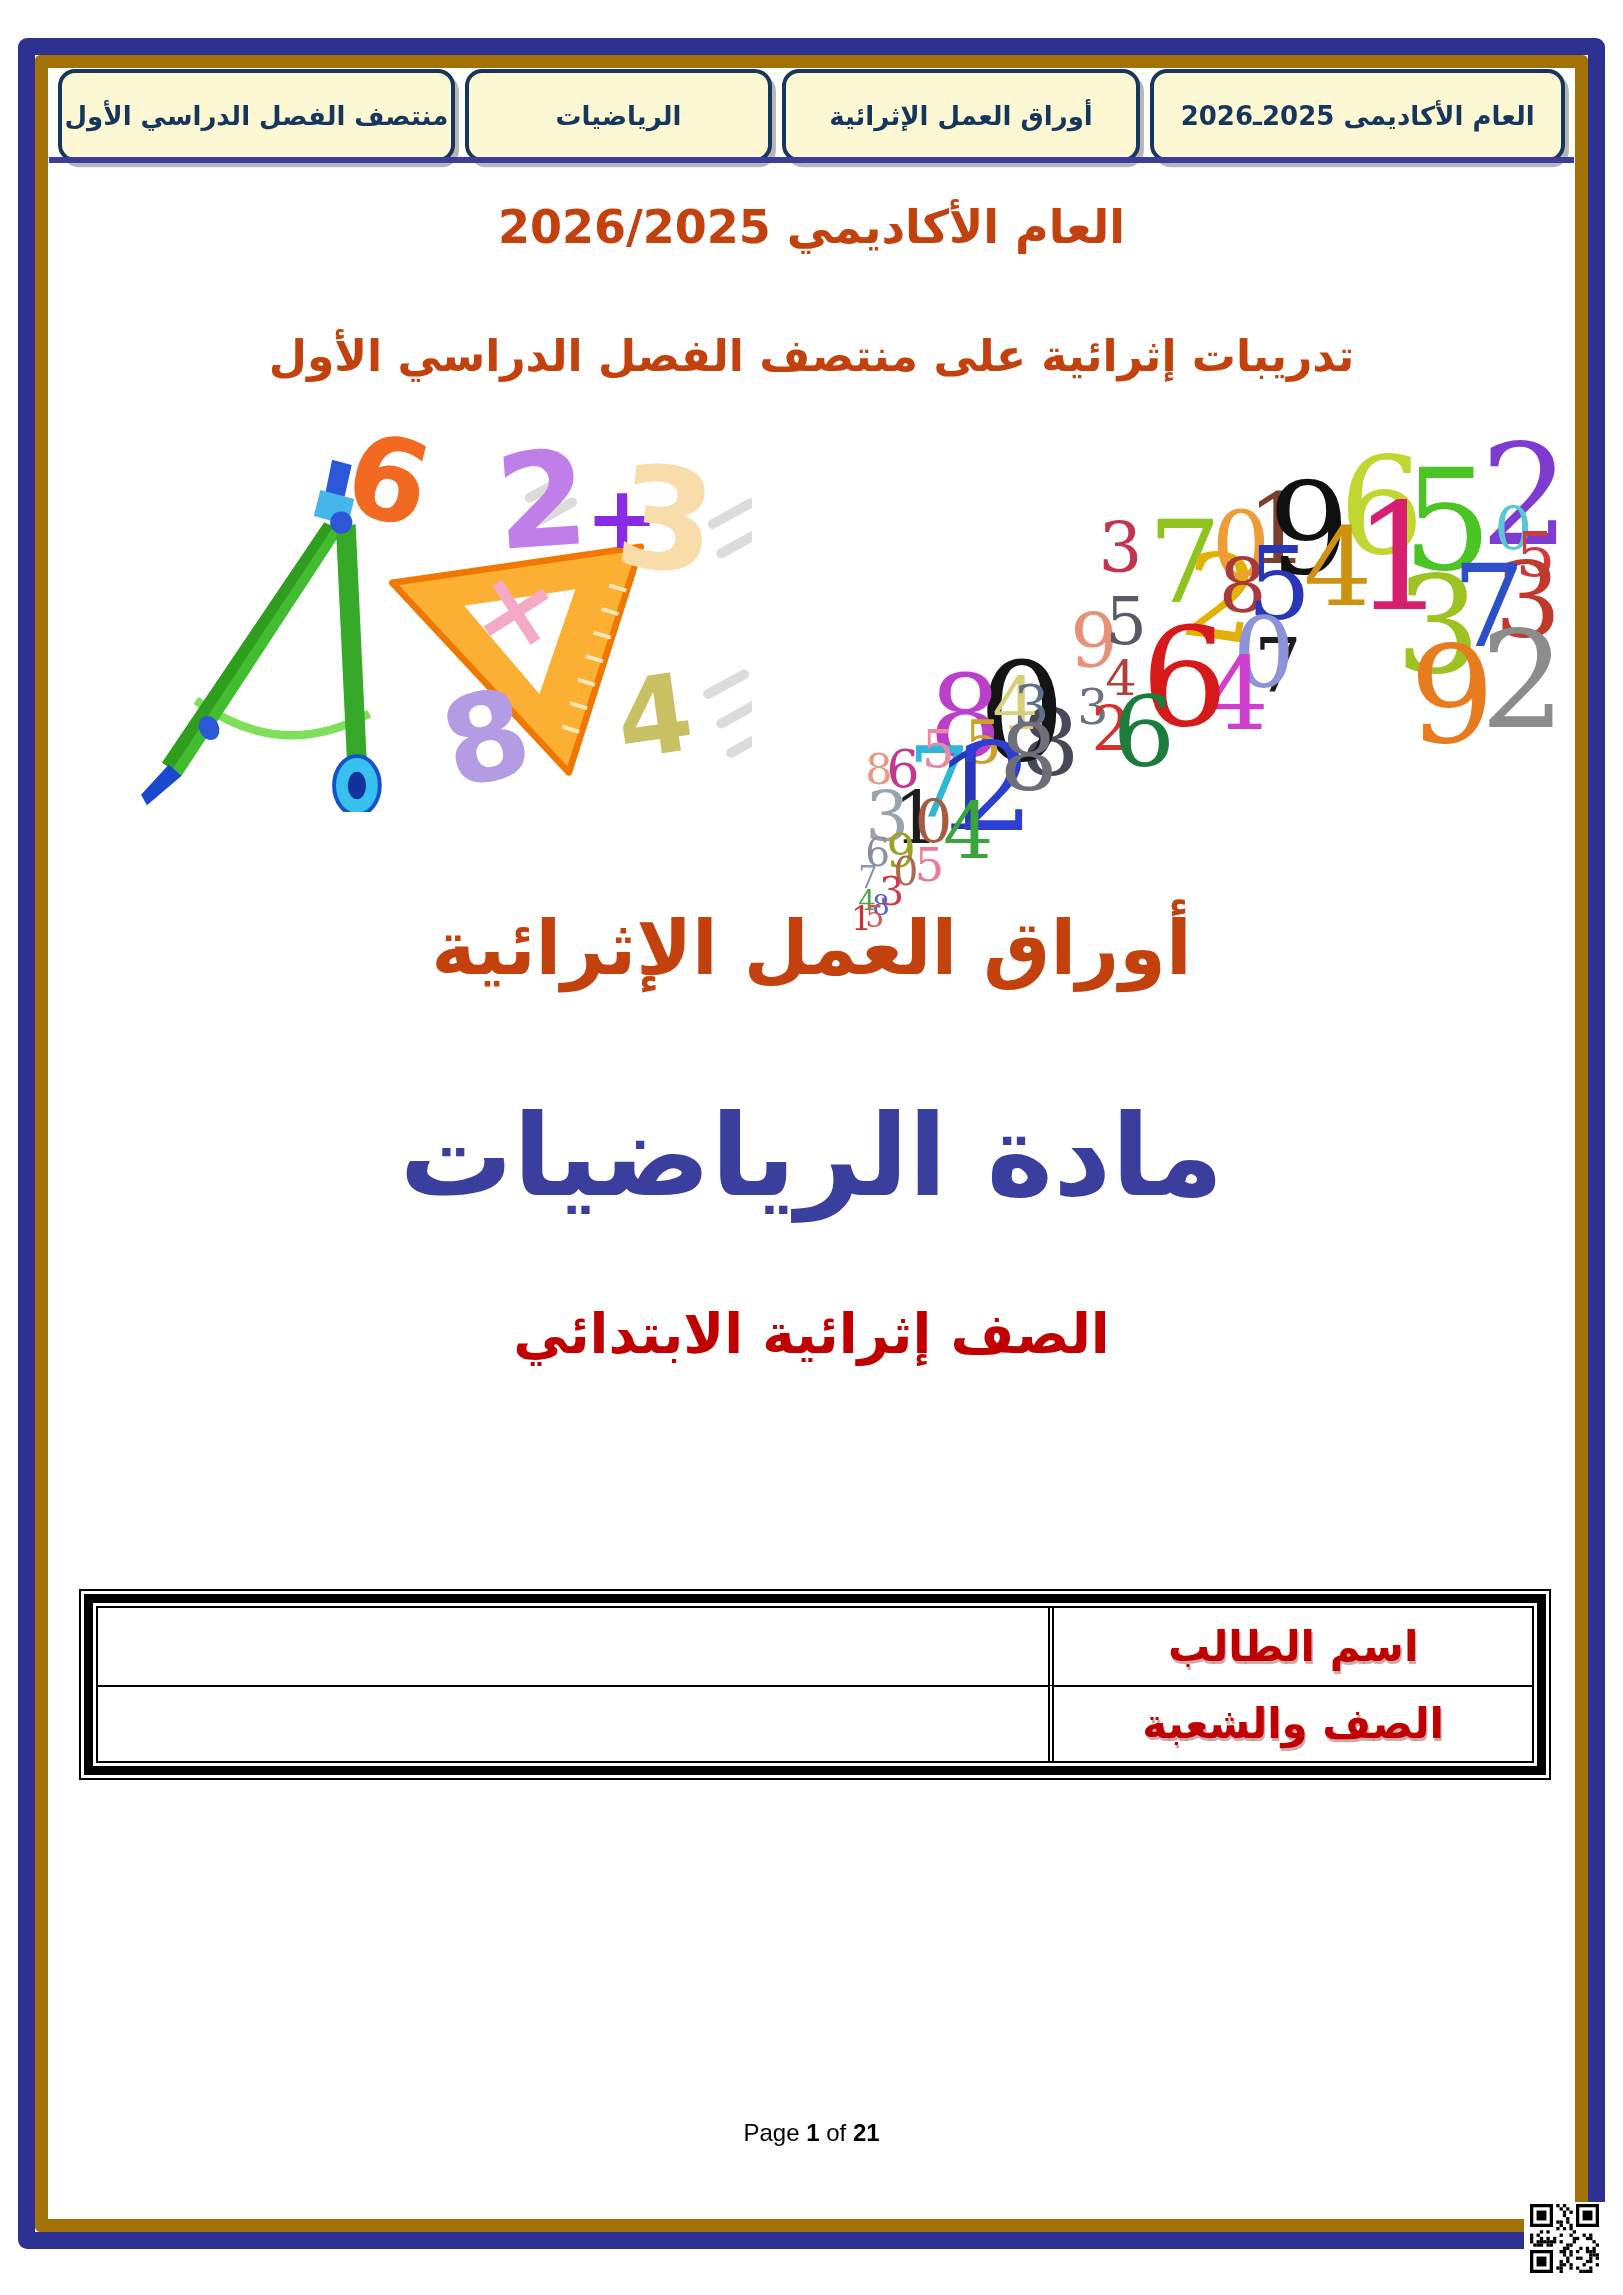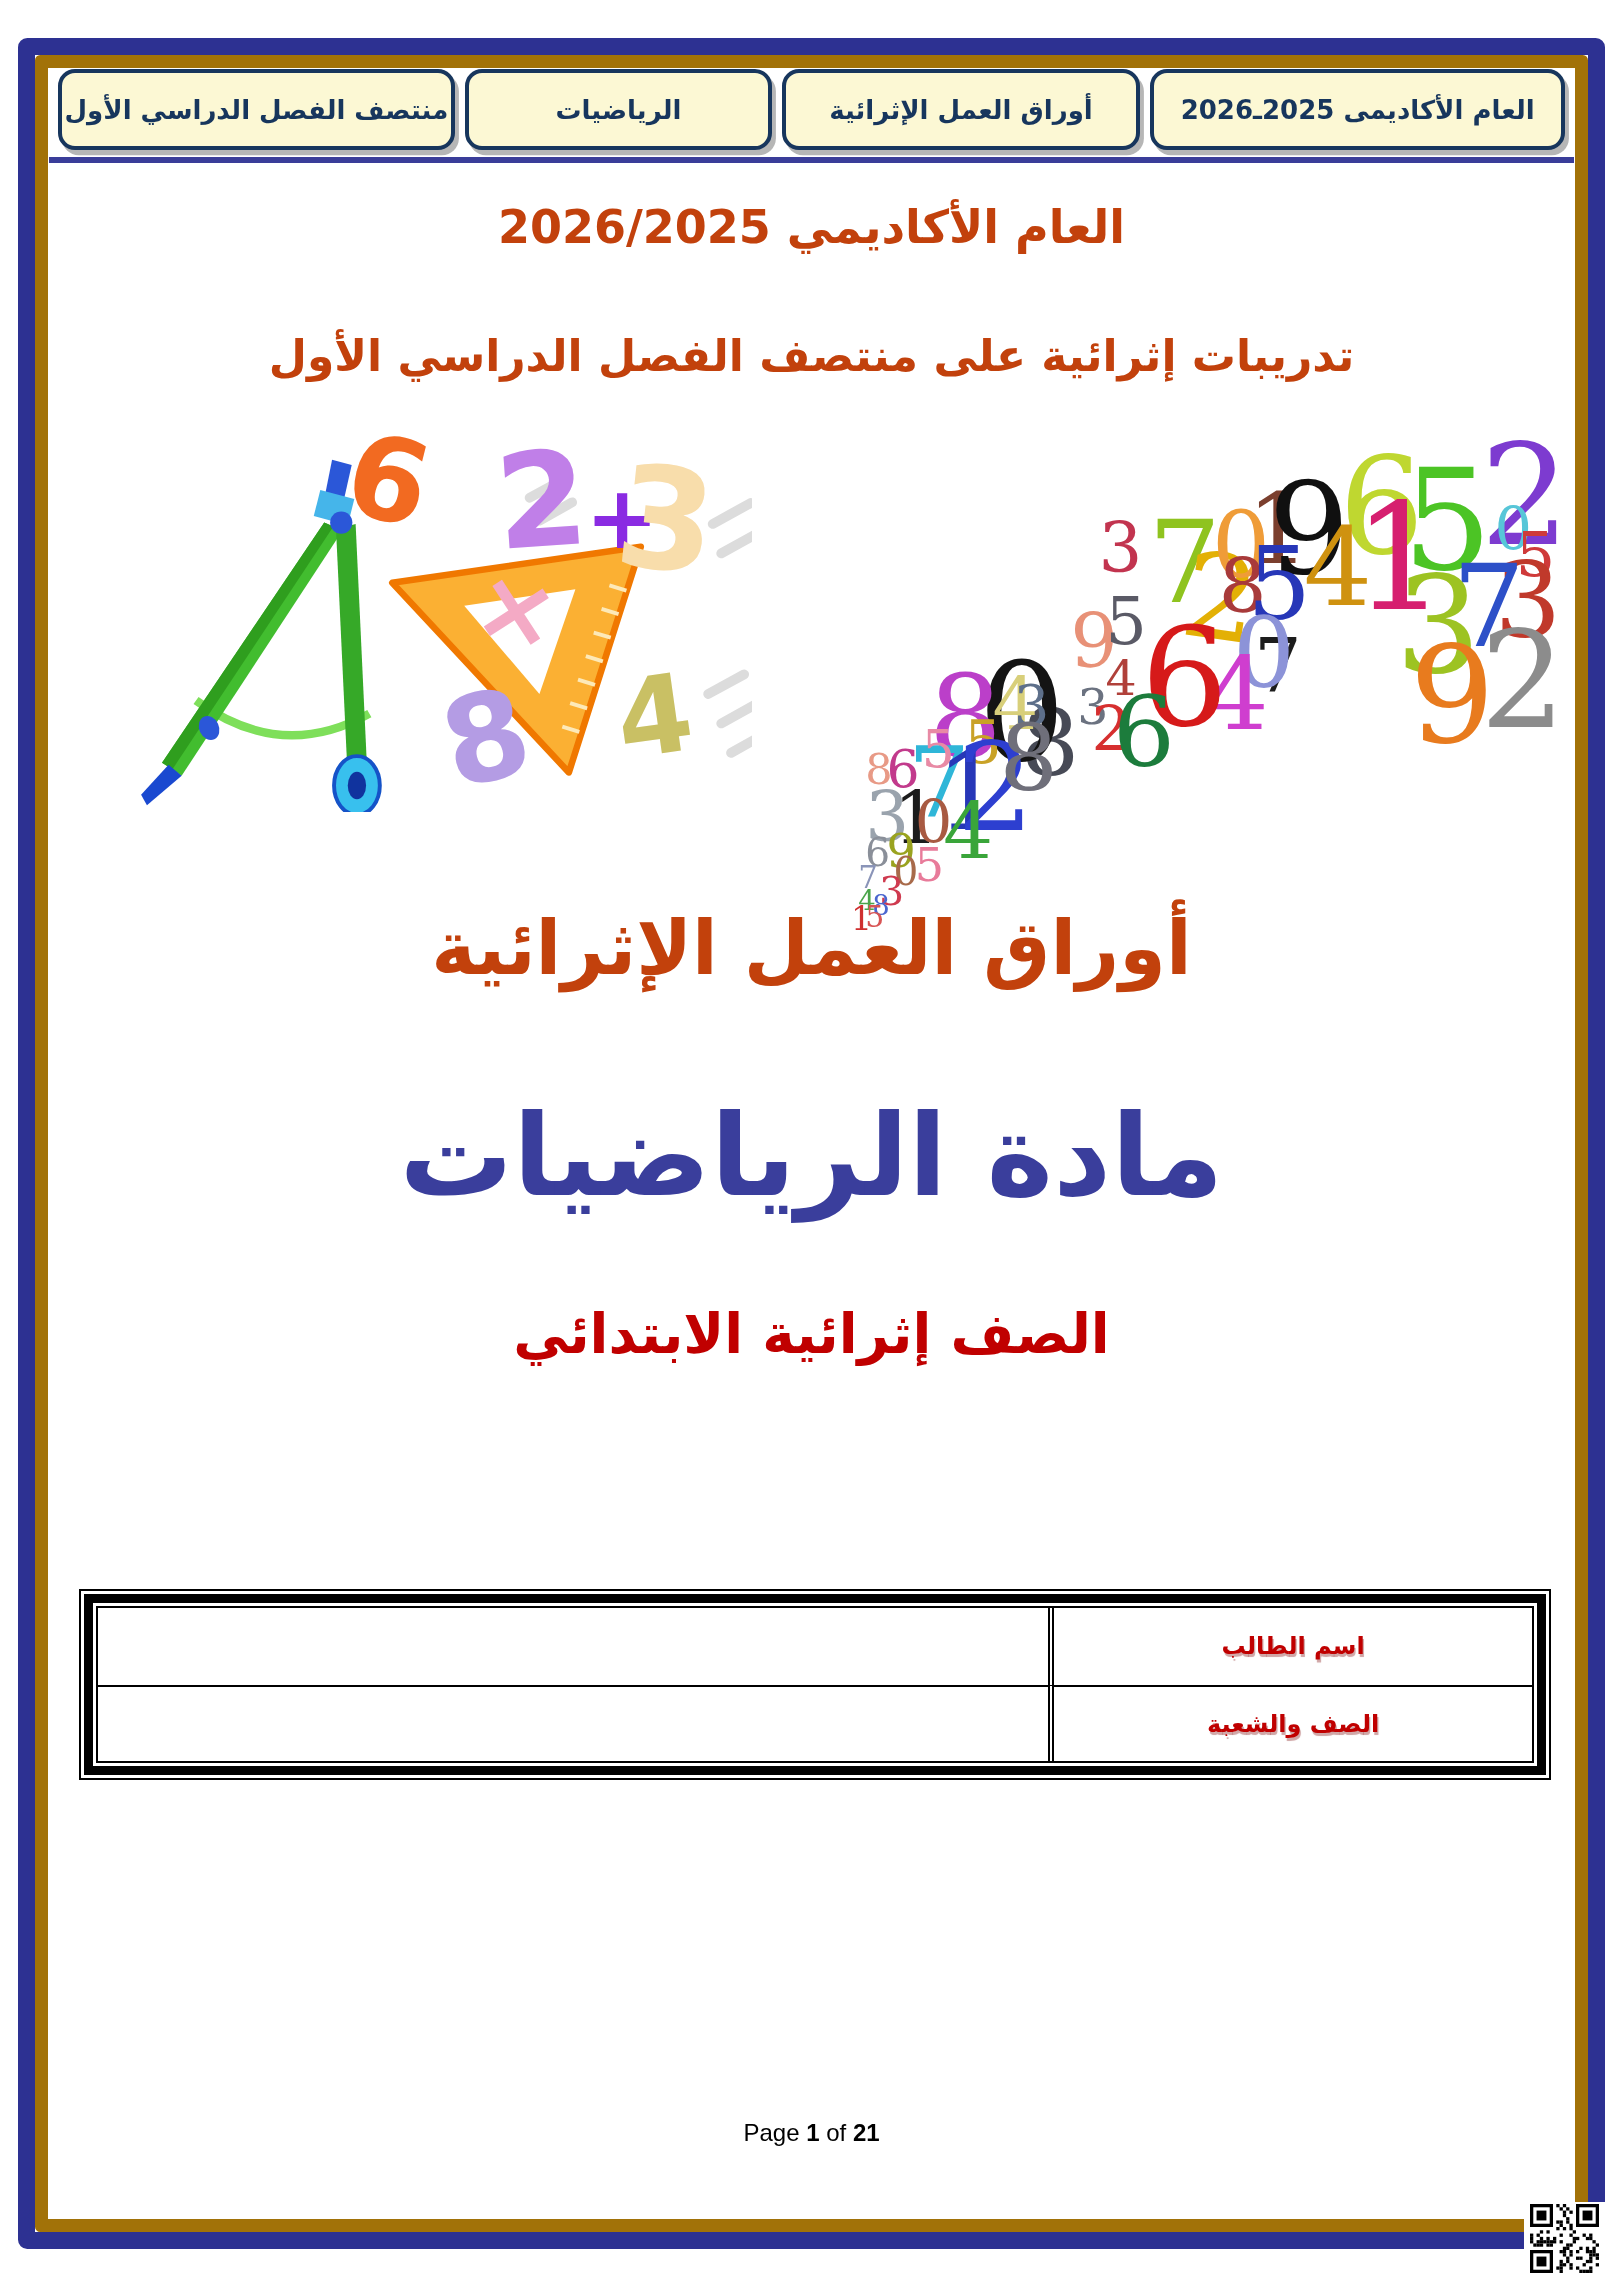--- a/index.html
+++ b/index.html
@@ -5,21 +5,21 @@
   html,body{margin:0;padding:0;background:#fff;}
   .page{position:relative;width:1623px;height:2295px;background:#fff;overflow:hidden;
         font-family:"DejaVu Sans",sans-serif;}
   
   .frame-blue{position:absolute;left:18.3px;top:38px;right:18.3px;bottom:46px;
               border:17px solid var(--blue);border-radius:9.2px;}
   .frame-gold{position:absolute;left:35px;top:55px;right:35px;bottom:63px;
               border:13.7px solid var(--gold);border-radius:5.2px;}
   :root{--blue:#2d3192;--gold:#a27208;--navy:#17365d;--cream:#fcf8d4;--indigo:#3a3e9c;--red:#c00000;}
   
-  .banner{position:absolute;left:58px;right:58px;top:69px;height:81px;display:flex;gap:10.5px;}
+  .banner{position:absolute;left:58px;right:58px;top:69px;height:93px;display:flex;gap:10.5px;}
   .banner-box{background:var(--cream);border:4.6px solid var(--navy);border-radius:17px;
               box-shadow:3.9px 5.2px 0 rgba(110,110,110,.5);
               display:flex;align-items:center;justify-content:center;
               color:var(--navy);font-weight:bold;font-size:26px;white-space:nowrap;overflow:hidden;}
   .bb1{flex:0 0 25.8%;} .bb2{flex:0 0 19.8%;} .bb3{flex:0 0 23.2%;} .bb4{flex:1;}
   .rule{position:absolute;left:49px;right:49px;top:157px;height:5.9px;background:#3a3d99;}
   
   .h-center{position:absolute;left:0;right:0;text-align:center;color:#c2410c;direction:rtl;}
   .h1{top:200px;font-size:46px;font-weight:bold;}
   .h2{top:330px;font-size:44px;font-weight:bold;}
@@ -36,21 +36,21 @@
   #collage .glyph{font-family:"DejaVu Serif","Liberation Serif",serif;}
   #clipart-glyphs .glyph{font-family:"DejaVu Sans",sans-serif;font-weight:bold;}
   
   .st-outer{position:absolute;left:79px;top:1589px;width:1472px;height:191px;
             border:2px solid #000;padding:2.6px;box-sizing:border-box;}
   .st-mid{border:9.2px solid #000;padding:3.3px;height:100%;box-sizing:border-box;}
   .st-in{border:2px solid #000;height:100%;box-sizing:border-box;
          display:grid;grid-template-columns:1fr 484px;grid-auto-rows:1fr;}
   .st-cell{box-sizing:border-box;}
   .st-label{border-left:6.5px double #000;display:flex;align-items:center;justify-content:center;
-            direction:rtl;color:var(--red);font-weight:bold;font-size:24px;
+            direction:rtl;color:var(--red);font-weight:bold;font-size:42px;
             text-shadow:1.3px 2.6px 0.7px rgba(120,0,0,.35);}
   .row2{border-top:2.6px solid #000;}
   
   .footer{position:absolute;left:0;right:0;top:2119px;text-align:center;font-size:24px;
           color:#000;font-family:"Liberation Sans","DejaVu Sans",sans-serif;}
   .footer b{font-weight:bold;}
   .qr-back{position:absolute;right:0;bottom:0;width:99px;height:93px;background:#fff;}
   .qr{position:absolute;right:23.6px;bottom:22px;width:69px;height:69px;}
 </style>
 </head>

